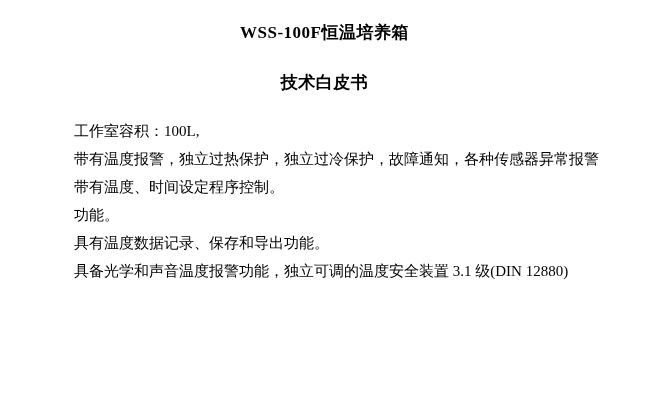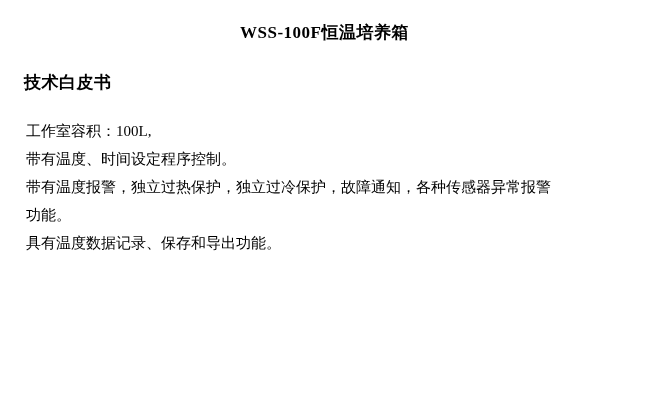--- a/index.html
+++ b/index.html
@@ -23,51 +23,53 @@
   }
   .doc-title {
     text-align: center;
     font-size: 17px;
     font-weight: bold;
     letter-spacing: 0.5px;
     margin-top: 21px;
     line-height: 24px;
   }
   .doc-subtitle {
-    text-align: left;
+    text-align: center;
     font-size: 17px;
     font-weight: bold;
     letter-spacing: 0.5px;
     margin-top: 26px;
     line-height: 24px;
   }
   .body-block {
     margin-top: 22px;
   }
   .body-line {
     font-size: 15px;
     line-height: 28px;
     text-align: left;
     padding-left: 2px;
     white-space: pre-wrap;
+    margin-left: 48px;
   }
   .body-line.indent-hang {
     padding-left: 2px;
   }
 </style>
 </head>
 <body>
 
 <div class="page">
 
   <div class="doc-title">WSS-100F恒温培养箱</div>
 
   <div class="doc-subtitle">技术白皮书</div>
 
   <div class="body-block">
     <div class="body-line">工作室容积：100L,</div>
+    <div class="body-line">带有温度报警，独立过热保护，独立过冷保护，故障通知，各种传感器异常报警</div>
     <div class="body-line">带有温度、时间设定程序控制。</div>
-    <div class="body-line">带有温度报警，独立过热保护，独立过冷保护，故障通知，各种传感器异常报警</div>
     <div class="body-line indent-hang">功能。</div>
     <div class="body-line">具有温度数据记录、保存和导出功能。</div>
+    <div class="body-line">具备光学和声音温度报警功能，独立可调的温度安全装置 3.1 级(DIN 12880)</div>
   </div>
 
 </div>
 
 </body></html>

